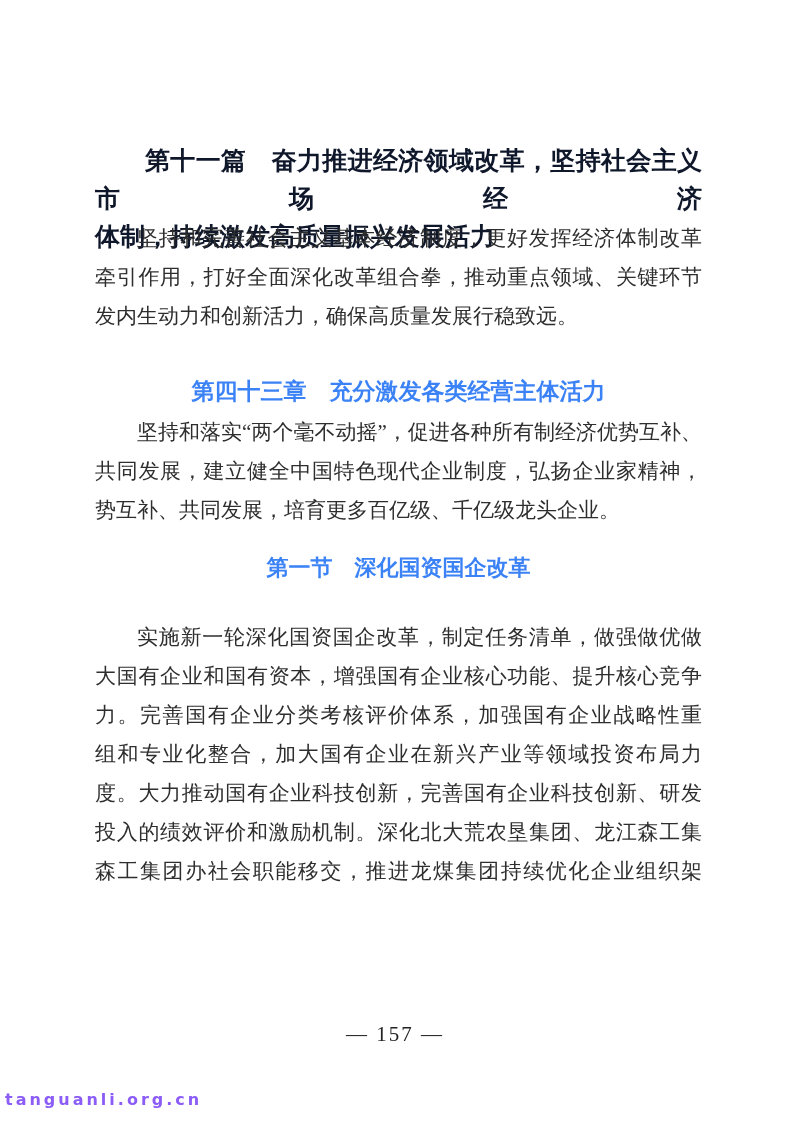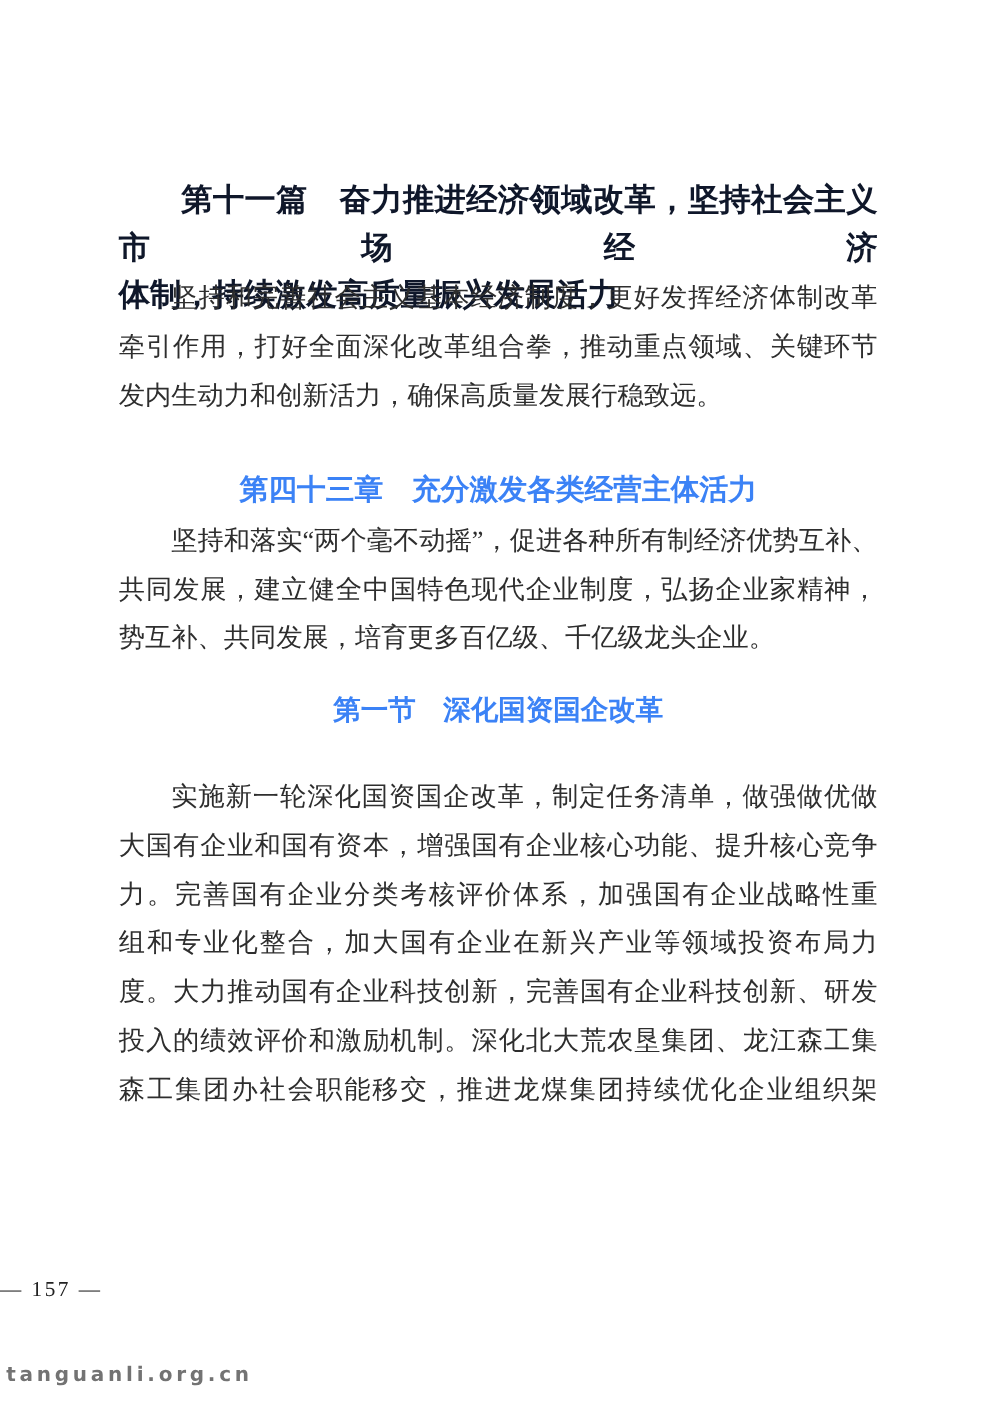--- a/index.html
+++ b/index.html
@@ -64,33 +64,34 @@
   }
   .section-heading {
     top: 548px;
     font-size: 22px;
   }
   .page-footer {
     position: absolute;
     left: 0;
     top: 1022px;
     width: 790px;
-    font-size: 17px;
+    text-align: center;
+    font-size: 21px;
     color: #222222;
     letter-spacing: 2px;
   }
   .watermark {
     position: absolute;
     left: 5px;
     top: 1090px;
     font-family: "DejaVu Sans", sans-serif;
     font-weight: 700;
     font-size: 16px;
     letter-spacing: 3px;
-    color: #737373;
+    color: #8b5cf6;
     text-transform: lowercase;
   }
 </style>
 </head>
 <body>
 
 <div class="page">
 
   <div class="col part-title">
     <div class="line fill indent">第十一篇　奋力推进经济领域改革，坚持社会主义市场经济</div>

